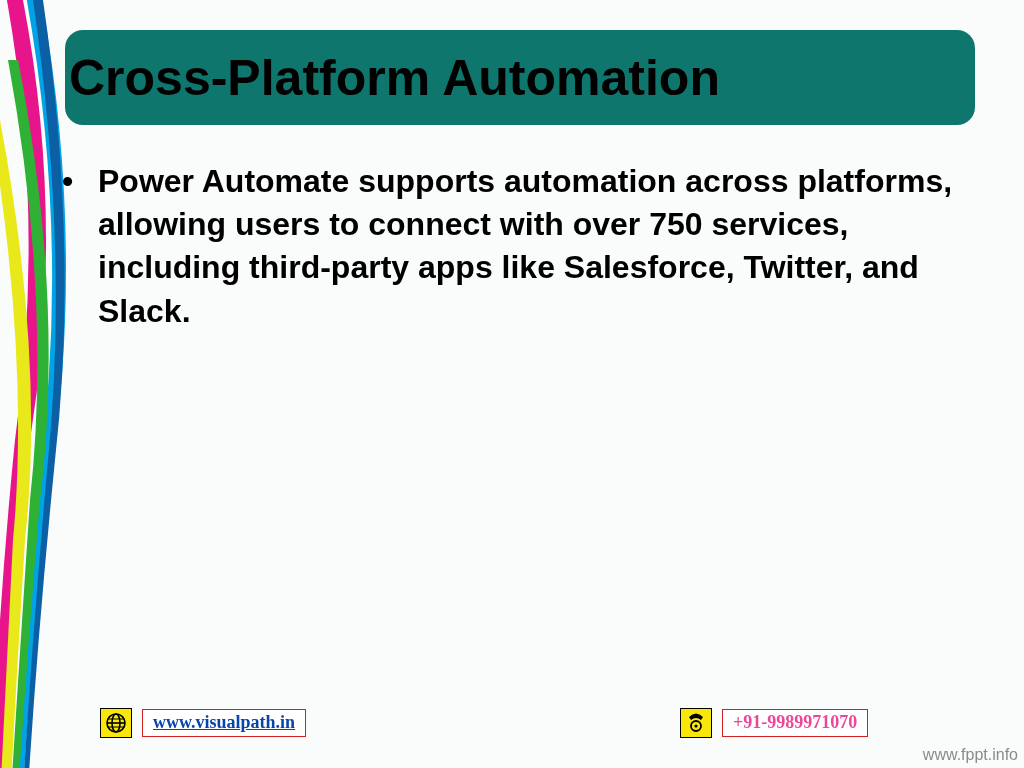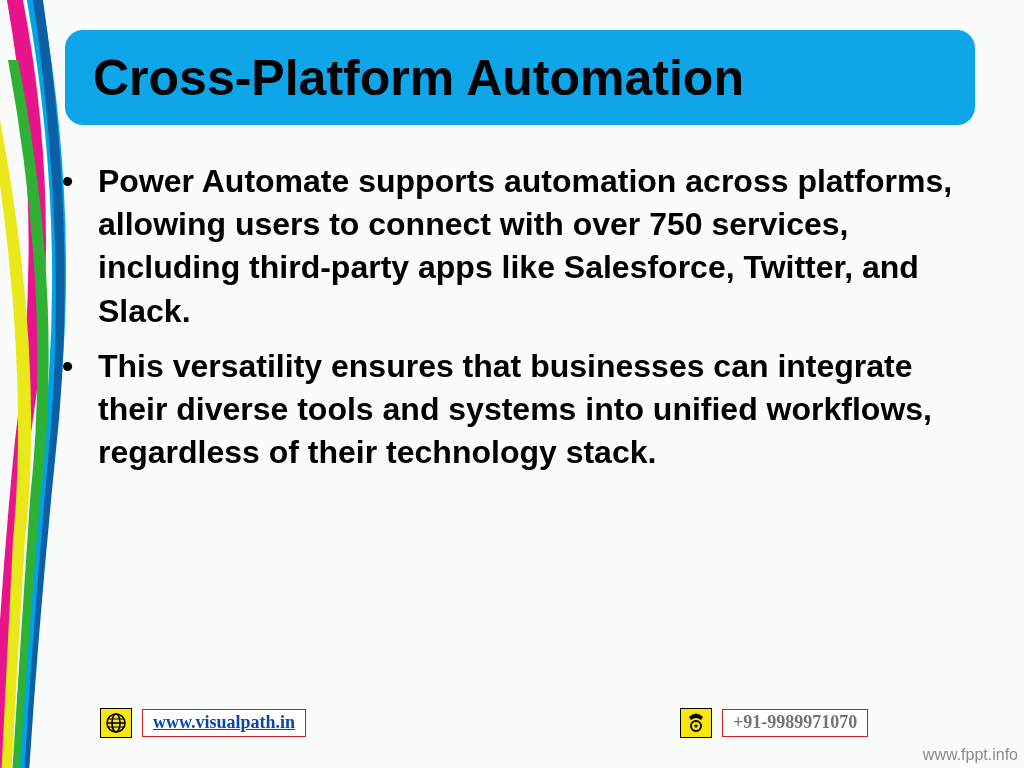--- a/index.html
+++ b/index.html
@@ -20,25 +20,25 @@
       pointer-events: none;
       z-index: 0;
     }
 
     .title-bar {
       position: absolute;
       left: 65px;
       top: 30px;
       width: 910px;
       height: 95px;
-      background: #0ea5e9;
+      background: #0f766e;
       border-radius: 18px;
       display: flex;
       align-items: center;
-      padding-left: 28px;
+      padding-left: 4px;
       z-index: 2;
     }
     .title-bar h1 {
       font-size: 50px;
       font-weight: 700;
       color: #000;
       letter-spacing: 0px;
     }
 
     .content {
@@ -100,21 +100,21 @@
     .link-box {
       border: 1.5px solid #d21f1f;
       padding: 2px 10px 3px 10px;
       font-family: Georgia, 'Times New Roman', serif;
       font-size: 18px;
       font-weight: 700;
       color: #014b7a;
       background: #fff;
     }
     .link-box.url { text-decoration: underline; color: #0645ad; }
-    .link-box.phone { color: #737373; }
+    .link-box.phone { color: #ec4899; }
 
     .attrib {
       position: absolute;
       right: 6px;
       bottom: 4px;
       font-size: 16px;
       color: #8a8a8a;
       z-index: 3;
     }
   </style>
@@ -129,21 +129,20 @@
   <path d="M 60 40 Q 100 300 75 520 Q 55 720 45 900 L 40 900 Q 50 720 68 520 Q 90 300 50 40 Z" fill="#0b5fa5"></path>
 </svg>
 
 <div class="title-bar">
   <h1>Cross-Platform Automation</h1>
 </div>
 
 <div class="content">
   <ul class="bullets">
     <li>Power Automate supports automation across platforms, allowing users to connect with over 750 services, including third-party apps like Salesforce, Twitter, and Slack.</li>
-    <li>This versatility ensures that businesses can integrate their diverse tools and systems into unified workflows, regardless of their technology stack.</li>
   </ul>
 </div>
 
 <div class="footer">
   <div class="contact-web">
     <div class="icon-box">
       <svg viewBox="0 0 24 24" fill="none" stroke="#000" stroke-width="1.6">
         <circle cx="12" cy="12" r="9"></circle>
         <ellipse cx="12" cy="12" rx="4" ry="9"></ellipse>
         <line x1="3" y1="12" x2="21" y2="12"></line>

